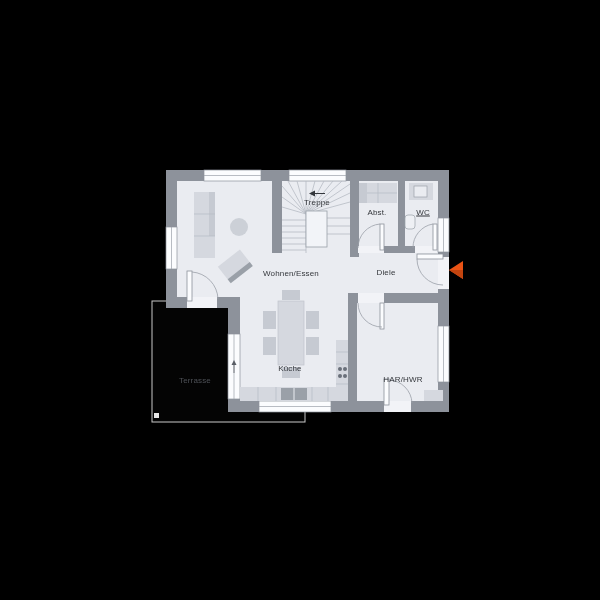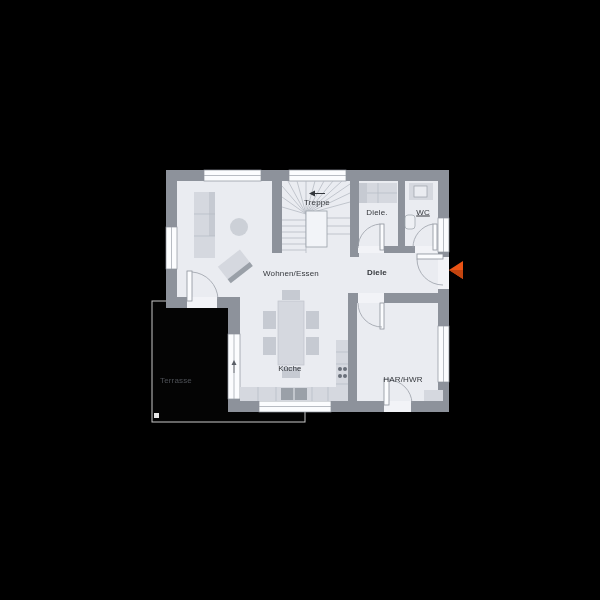--- a/index.html
+++ b/index.html
@@ -225,21 +225,21 @@
       </g>
     </g>
 
     <g>
       <polygon points="449,270 463,261 463,279" fill="#ea5315"></polygon>
       <polygon points="449,270 463,270 463,279" fill="#c2440f"></polygon>
     </g>
   </svg>
 
   <div class="room-label" style="left:317px;top:202px;">Treppe</div>
-  <div class="room-label" style="left:377px;top:212px;">Diele.</div>
+  <div class="room-label" style="left:377px;top:212px;">Abst.</div>
   <div class="room-label" style="left:423px;top:212px;text-decoration:underline;">WC</div>
   <div class="room-label" style="left:291px;top:273px;">Wohnen/Essen</div>
-  <div class="room-label" style="left:377px;top:272px;font-weight:bold;">Diele</div>
+  <div class="room-label" style="left:386px;top:272px;">Diele</div>
   <div class="room-label" style="left:290px;top:368px;">Küche</div>
   <div class="room-label" style="left:403px;top:379px;text-align:right;">HAR/HWR</div>
-  <div class="room-label on-dark" style="left:176px;top:380px;text-align:center;">Terrasse</div>
+  <div class="room-label on-dark" style="left:195px;top:380px;text-align:center;">Terrasse</div>
 
 </div>
 
 </body></html>

